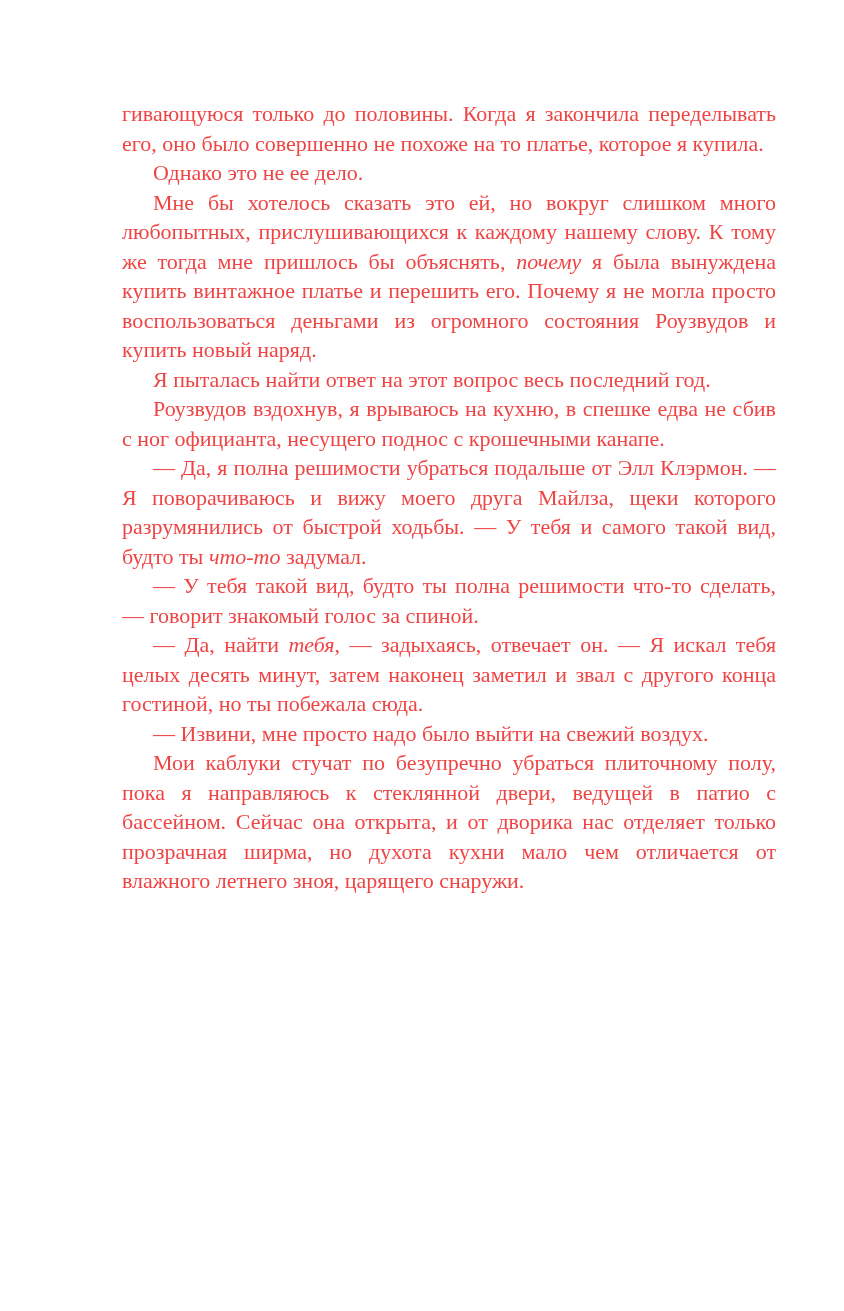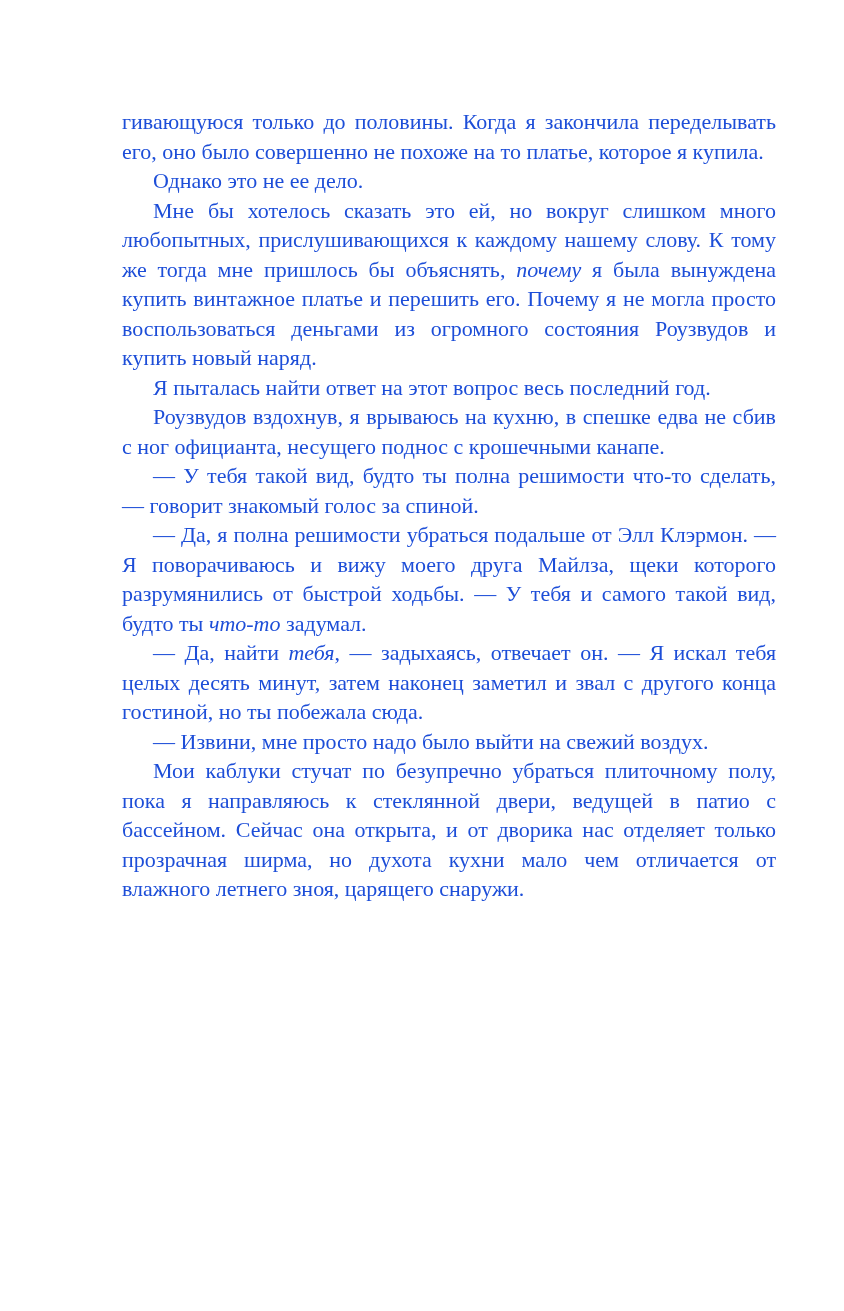--- a/index.html
+++ b/index.html
@@ -7,22 +7,21 @@
     padding: 0;
     background: #ffffff;
   }
   .page {
     position: relative;
     width: 844px;
     height: 1087px;
     background: #ffffff;
     overflow: hidden;
     font-family: "Liberation Serif", "DejaVu Serif", serif;
-    color: #1d4ed8;
-    margin-top: 8px;
+    color: #ef4444;
   }
   .text-block {
     position: absolute;
     left: 122px;
     top: 99px;
     width: 654px;
     font-size: 22px;
     line-height: 29.5px;
     text-align: justify;
     text-rendering: optimizeLegibility;
@@ -48,20 +47,20 @@
 </head>
 <body>
 
 <div class="page">
   <div class="text-block" id="text-block">
       <p><span>гивающуюся только до половины. Когда я закончила переделывать его, оно было совершенно не похоже на то платье, которое я купила.</span></p>
       <p class="indent"><span>Однако это не ее дело.</span></p>
       <p class="indent"><span>Мне бы хотелось сказать это ей, но вокруг слишком много любопытных, прислушивающихся к каждому нашему слову. К тому же тогда мне пришлось бы объяснять, </span><em>почему</em><span> я была вынуждена купить винтажное платье и перешить его. Почему я не могла просто воспользоваться деньгами из огромного состояния Роузвудов и купить новый наряд.</span></p>
       <p class="indent"><span>Я пыталась найти ответ на этот вопрос весь последний год.</span></p>
       <p class="indent"><span>Роузвудов вздохнув, я врываюсь на кухню, в спешке едва не сбив с ног официанта, несущего поднос с крошечными канапе.</span></p>
+      <p class="indent"><span>— Да, я полна решимости убраться подальше от Элл Клэрмон. — Я поворачиваюсь и вижу моего друга Майлза, щеки которого разрумянились от быстрой ходьбы. — У тебя и самого такой вид, будто ты </span><em>что-то</em><span> задумал.</span></p>
       <p class="indent"><span>— У тебя такой вид, будто ты полна решимости что-то сделать, — говорит знакомый голос за спиной.</span></p>
-      <p class="indent"><span>— Да, я полна решимости убраться подальше от Элл Клэрмон. — Я поворачиваюсь и вижу моего друга Майлза, щеки которого разрумянились от быстрой ходьбы. — У тебя и самого такой вид, будто ты </span><em>что-то</em><span> задумал.</span></p>
       <p class="indent"><span>— Да, найти </span><em>тебя</em><span>, — задыхаясь, отвечает он. — Я искал тебя целых десять минут, затем наконец заметил и звал с другого конца гостиной, но ты побежала сюда.</span></p>
       <p class="indent"><span>— Извини, мне просто надо было выйти на свежий воздух.</span></p>
       <p class="indent"><span>Мои каблуки стучат по безупречно убраться плиточному полу, пока я направляюсь к стеклянной двери, ведущей в патио с бассейном. Сейчас она открыта, и от дворика нас отделяет только прозрачная ширма, но духота кухни мало чем отличается от влажного летнего зноя, царящего снаружи.</span></p>
     </div>
   <div class="page-number">12</div>
 </div>
 
 </body></html>

